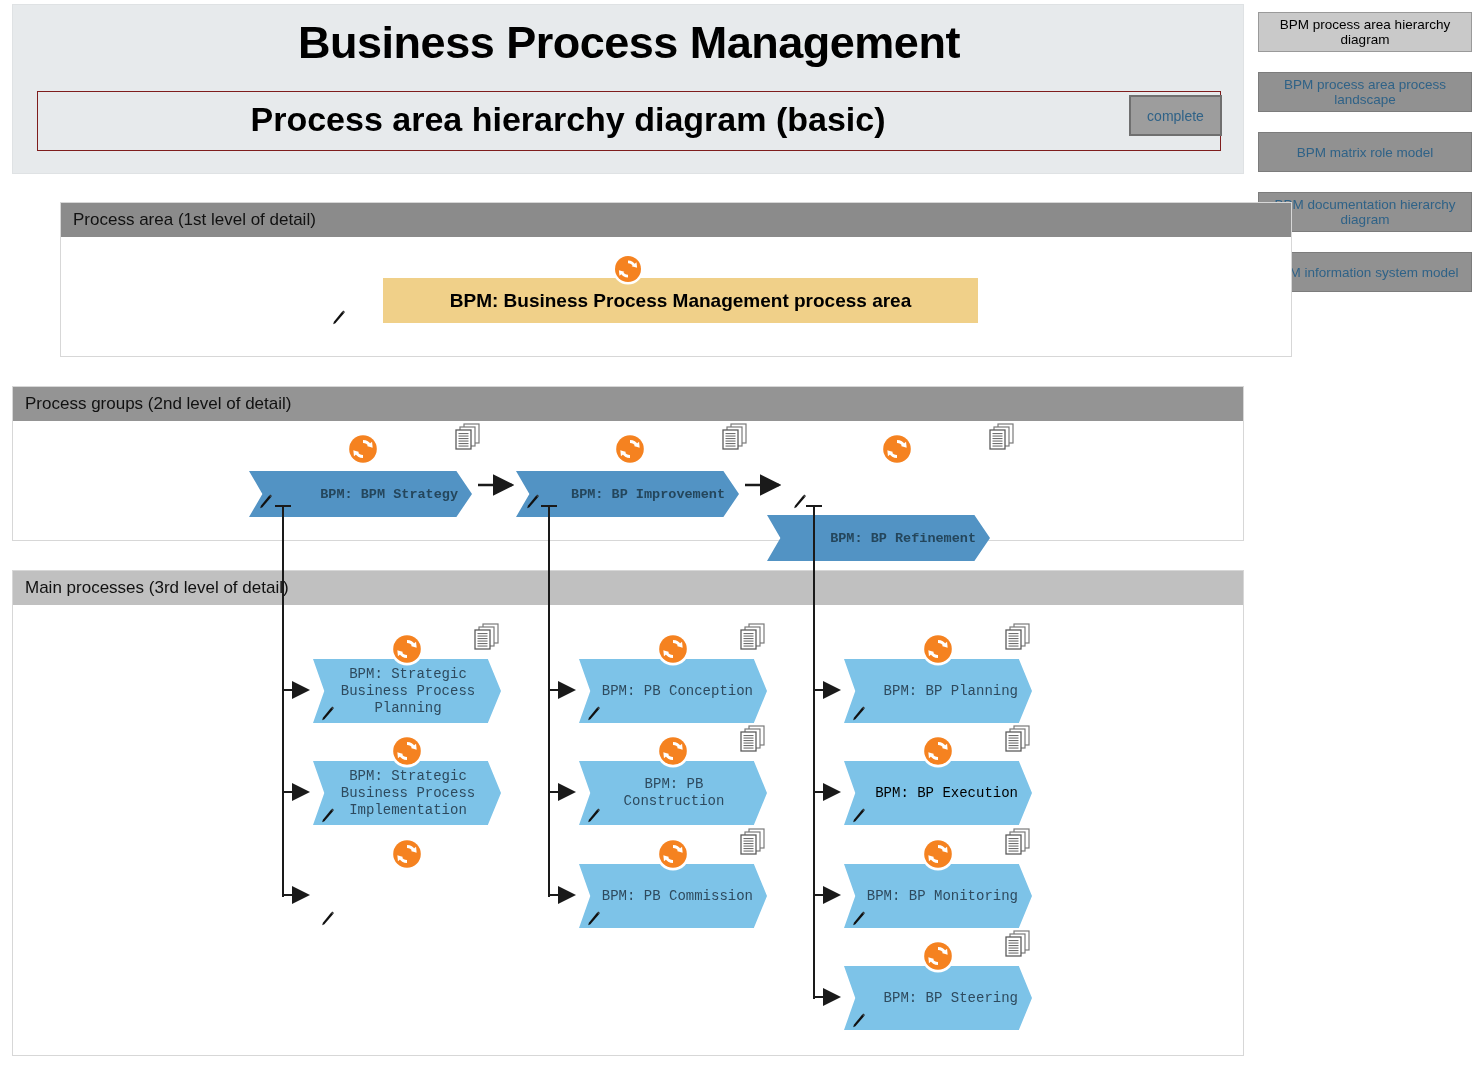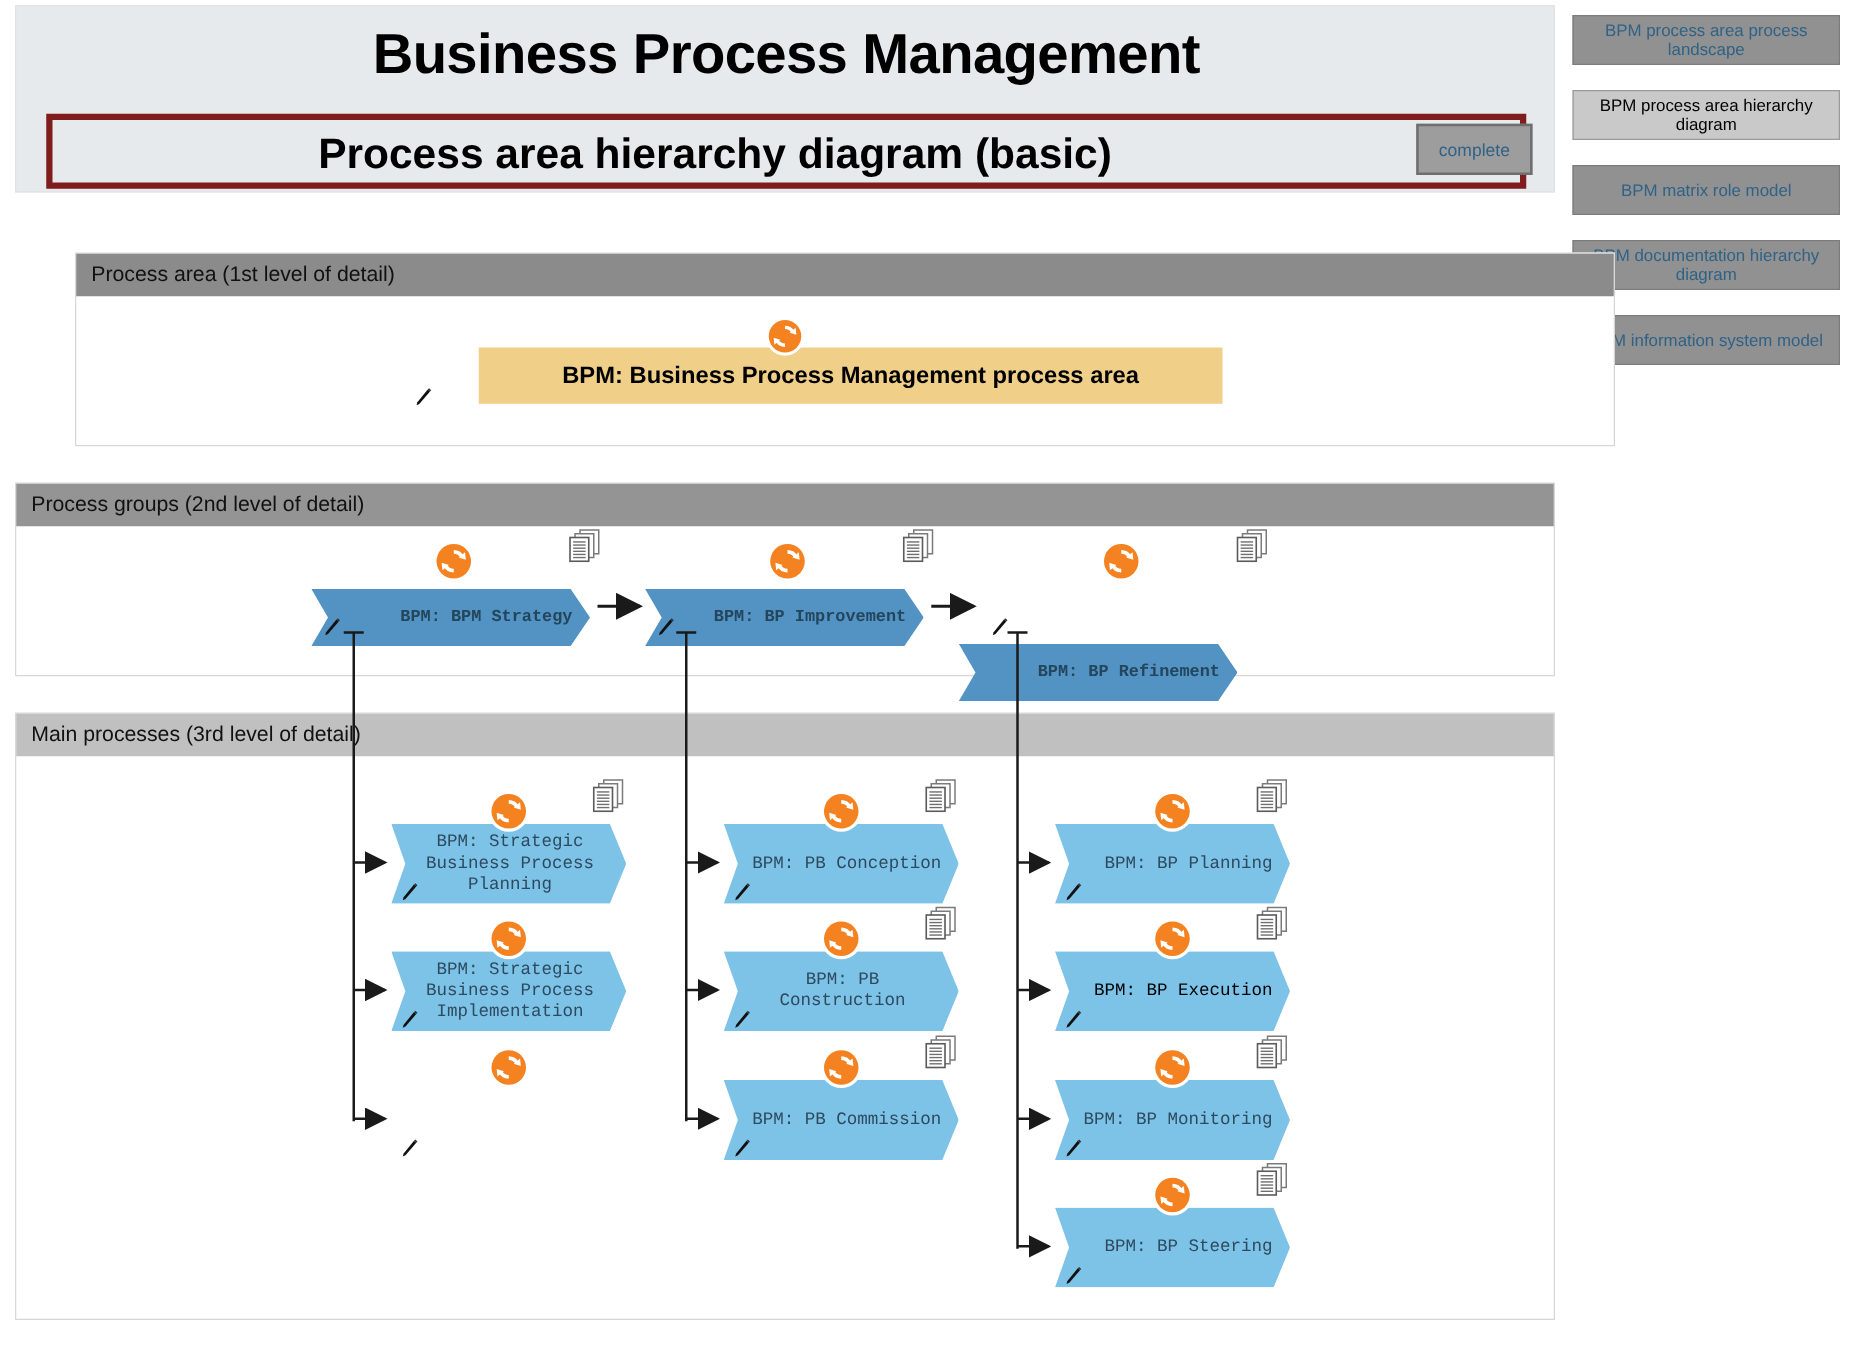--- a/index.html
+++ b/index.html
@@ -6,31 +6,31 @@
   body{
     width:1482px;height:1076px;
     background:#ffffff;
     font-family:"Liberation Sans", sans-serif;
     position:relative;
     overflow:hidden;
   }
 
   
   .header{
-    position:absolute;left:12px;top:4px;width:1232px;height:150px;
+    position:absolute;left:12px;top:4px;width:1232px;height:170px;
     background:#e7eaec;border:1px solid #dfe2e4;box-sizing:border-box;
   }
   .header-title{
     position:absolute;left:0;top:12px;width:1232px;
     text-align:center;font-size:45px;font-weight:bold;color:#000;
     letter-spacing:-0.5px;
   }
   .header-sub-frame{
     position:absolute;left:24px;top:86px;width:1184px;height:60px;
-    border:5px solid #7f1d1d;box-sizing:border-box;
+    border:1px solid #7f1d1d;box-sizing:border-box;
   }
   .header-subtitle{
     position:absolute;left:0;top:8px;width:1060px;
     text-align:center;font-size:34px;font-weight:bold;color:#000;
   }
   .complete-btn{
     position:absolute;left:1091px;top:3px;width:93px;height:41px;
     background:#9d9d9d;border:2px solid #6f6f6f;box-sizing:border-box;
     color:#2f6287;font-size:14px;
     display:flex;align-items:center;justify-content:center;
@@ -101,22 +101,22 @@
 
 <div class="header">
   <div class="header-title">Business Process Management</div>
   <div class="header-sub-frame">
     <div class="header-subtitle">Process area hierarchy diagram (basic)</div>
     <div class="complete-btn">complete</div>
   </div>
 </div>
 
 <div class="nav">
+  <div class="nav-item active">BPM process area hierarchy diagram</div>
   <div class="nav-item">BPM process area process landscape</div>
-  <div class="nav-item active">BPM process area hierarchy diagram</div>
   <div class="nav-item">BPM matrix role model</div>
   <div class="nav-item">BPM documentation hierarchy diagram</div>
   <div class="nav-item">BPM information system model</div>
 </div>
 
 <div class="panel" id="panel-lvl1">
   <div class="band dark">Process area (1st level of detail)</div>
   <div class="area-box">
     <span>BPM: Business Process Management process area</span>
   </div>

